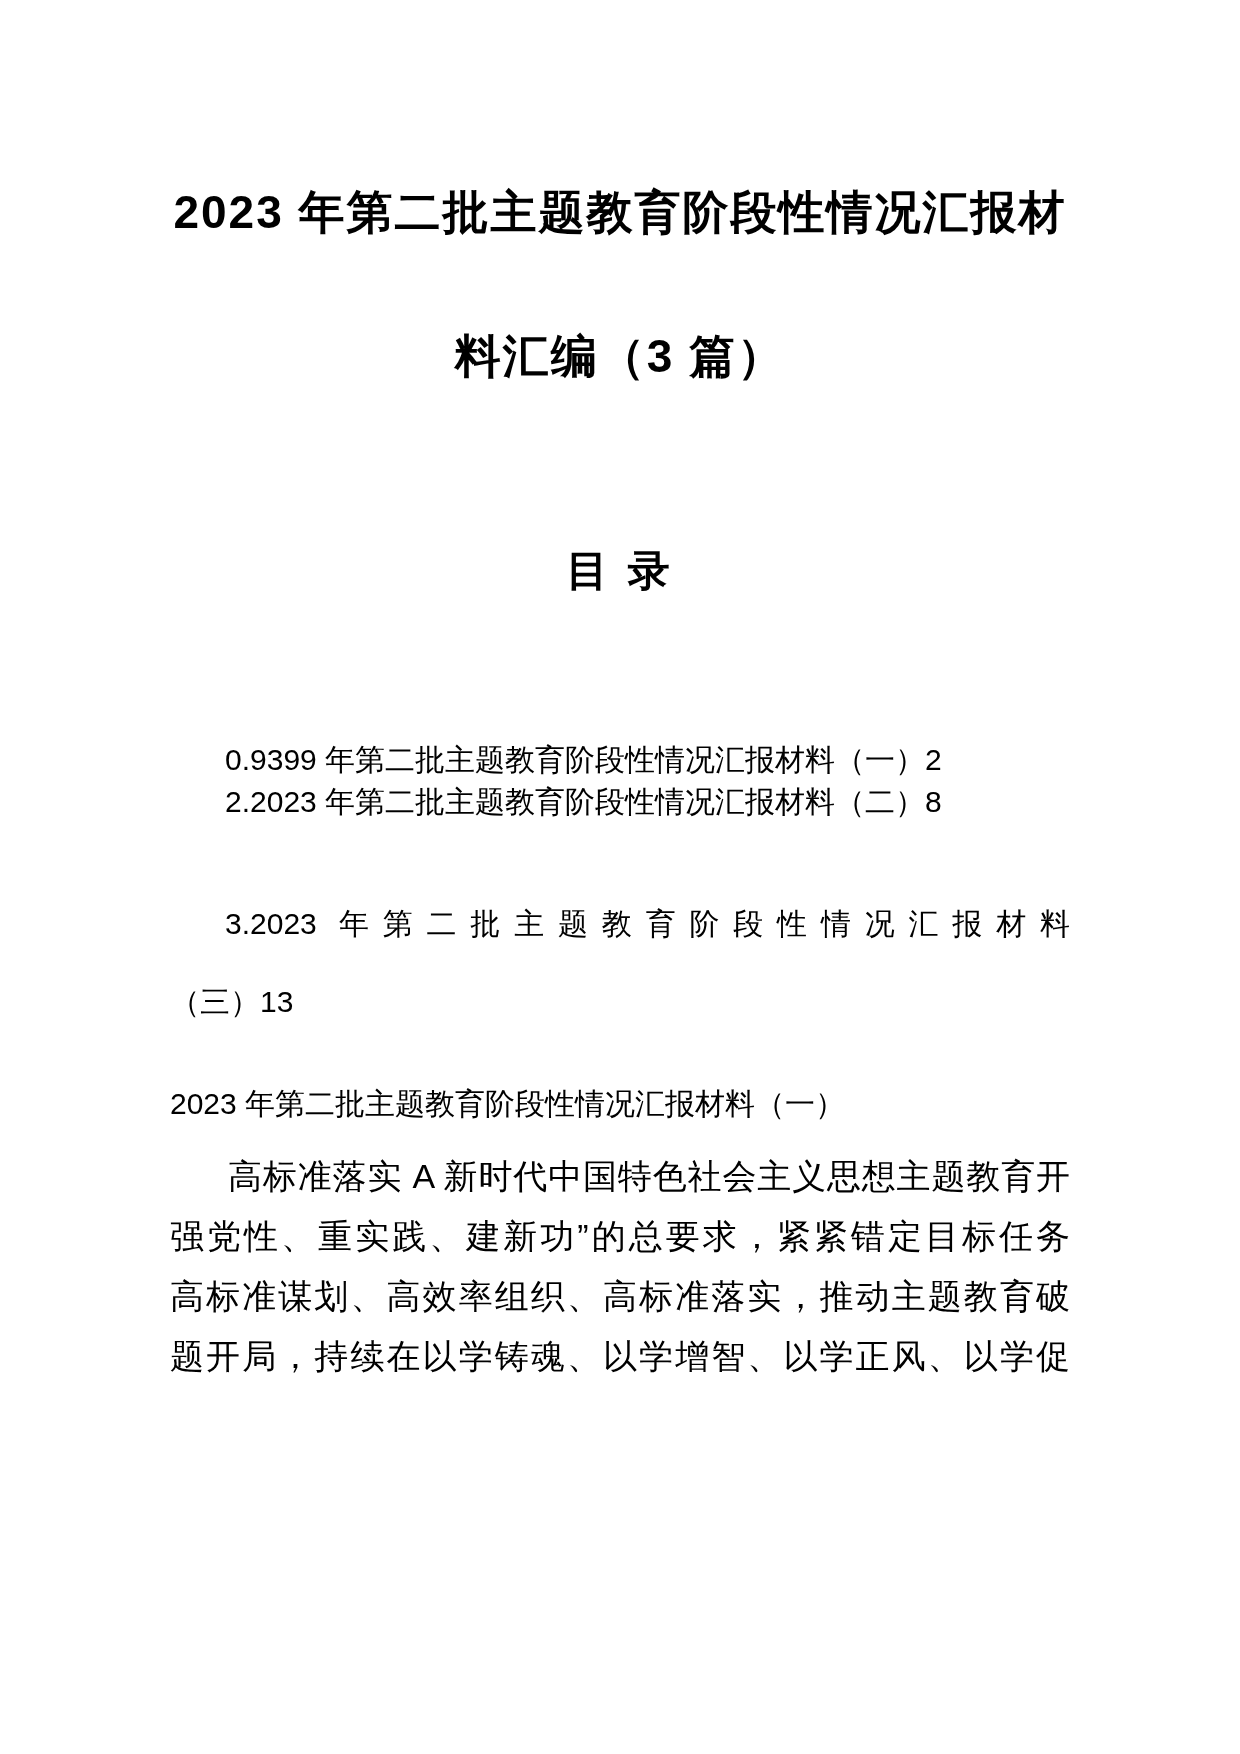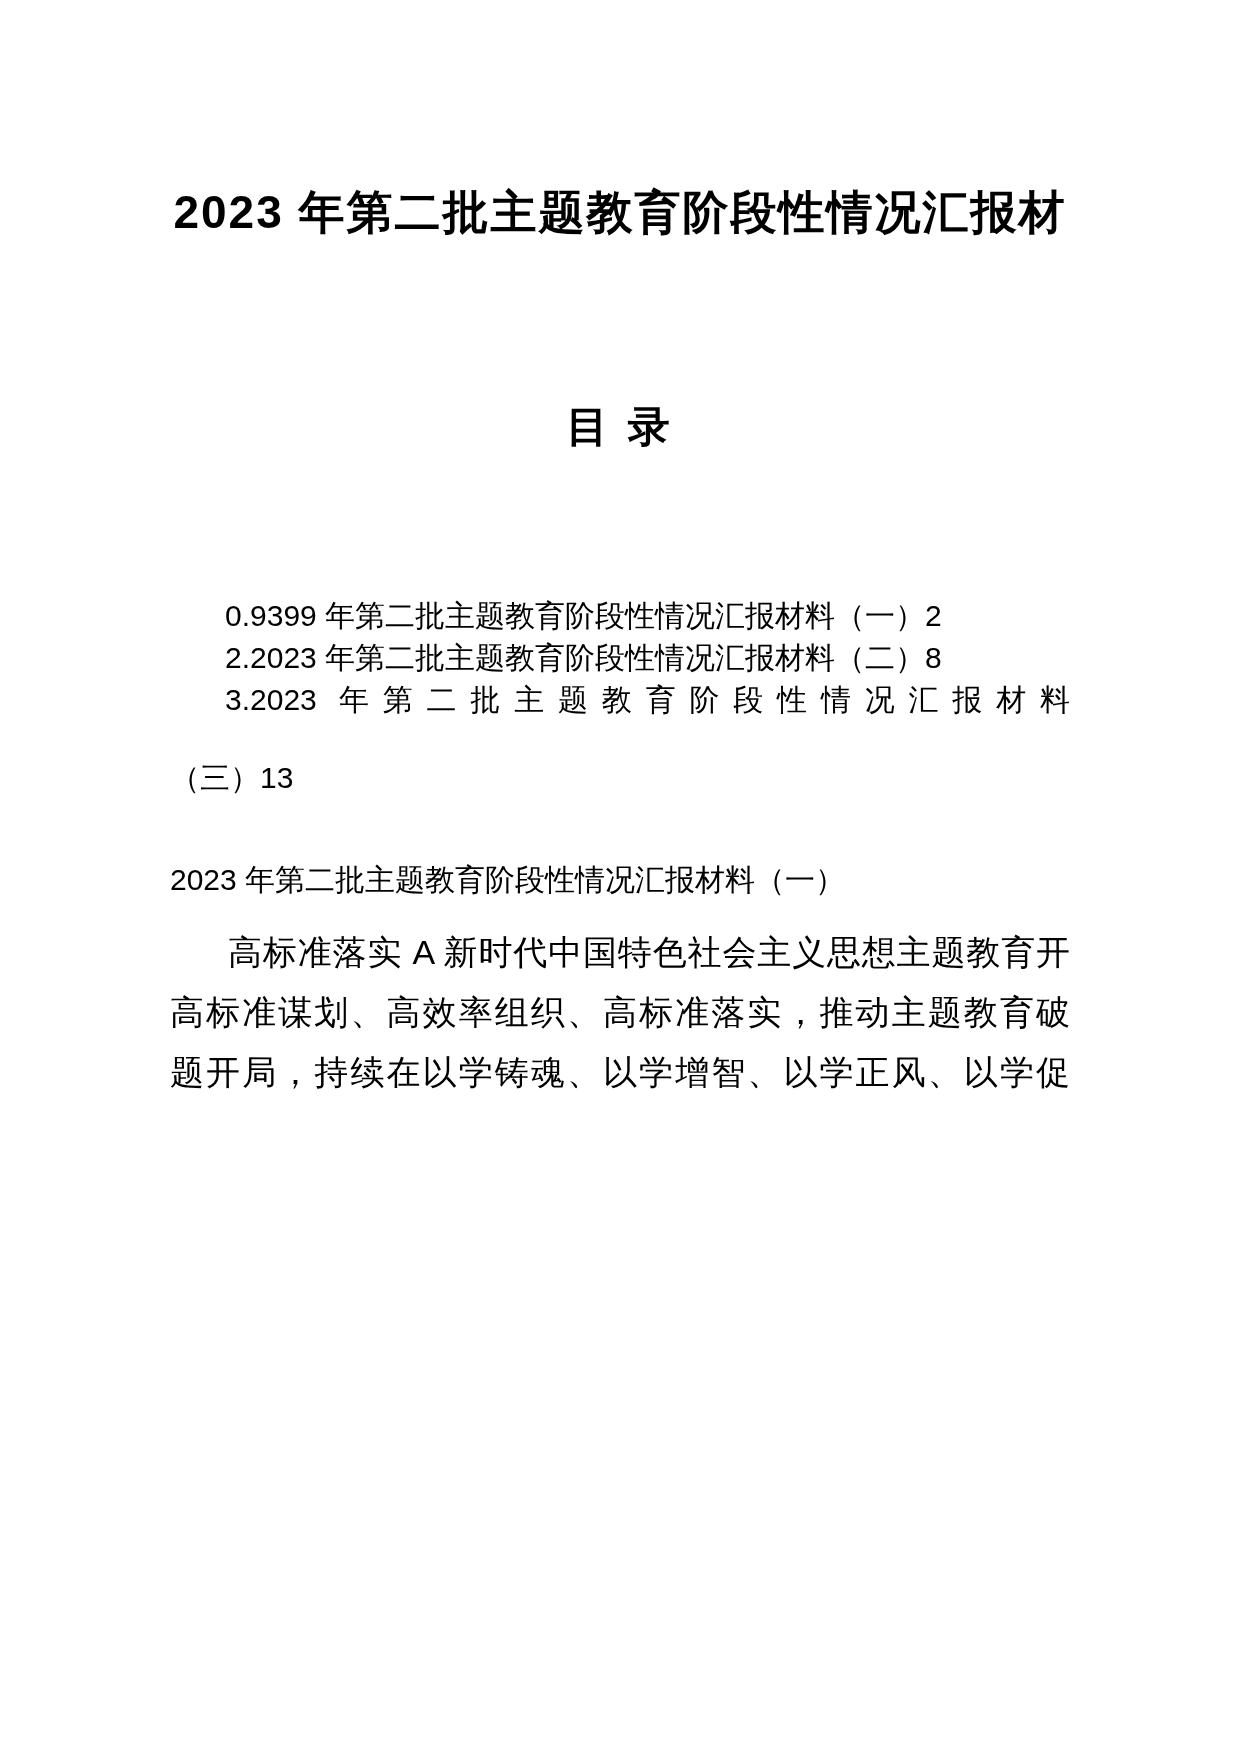--- a/index.html
+++ b/index.html
@@ -40,21 +40,21 @@
 
   .toc-line {
     font-size: 30px;
     line-height: 42px;
     font-weight: 400;
     white-space: nowrap;
   }
   .toc-line.wrap { white-space: normal; }
   .toc-item-1 { margin-top: 140px; padding-left: 55px; }
   .toc-item-2 {  padding-left: 55px; }
-  .toc-item-3a { padding-left: 55px; }
+  .toc-item-3a { margin-top: 80px; padding-left: 55px; }
   .toc-item-3b { margin-top: 36px; }
 
   .spread {
     text-align: justify;
     text-align-last: justify;
     text-justify: inter-character;
     white-space: normal;
   }
 
   .section-heading {
@@ -73,35 +73,37 @@
   .body-line.indent { padding-left: 58px; }
 </style>
 </head>
 <body>
 
 <div class="page">
   <div class="content">
 
     <div class="doc-title doc-title-line1">2023 年第二批主题教育阶段性情况汇报材</div>
 
+    <div class="doc-title doc-title-line2">料汇编（3 篇）</div>
 
     <div class="toc-heading">目 录</div>
 
     <div class="toc">
       <div class="toc-line toc-item-1">0.9399 年第二批主题教育阶段性情况汇报材料（一）2</div>
 
       <div class="toc-line toc-item-2">2.2023 年第二批主题教育阶段性情况汇报材料（二）8</div>
 
       <div class="toc-line toc-item-3a wrap spread">3.2023 年第二批主题教育阶段性情况汇报材料</div>
 
       <div class="toc-line toc-item-3b">（三）13</div>
     </div>
 
     <div class="section-heading">2023 年第二批主题教育阶段性情况汇报材料（一）</div>
 
     <div class="body-para">
       <div class="body-line indent spread">高标准落实 A 新时代中国特色社会主义思想主题教育开</div>
+      <div class="body-line spread">强党性、重实践、建新功”的总要求，紧紧错定目标任务</div>
       <div class="body-line spread">高标准谋划、高效率组织、高标准落实，推动主题教育破</div>
       <div class="body-line spread">题开局，持续在以学铸魂、以学增智、以学正风、以学促</div>
     </div>
 
   </div>
 </div>
 
 </body></html>

